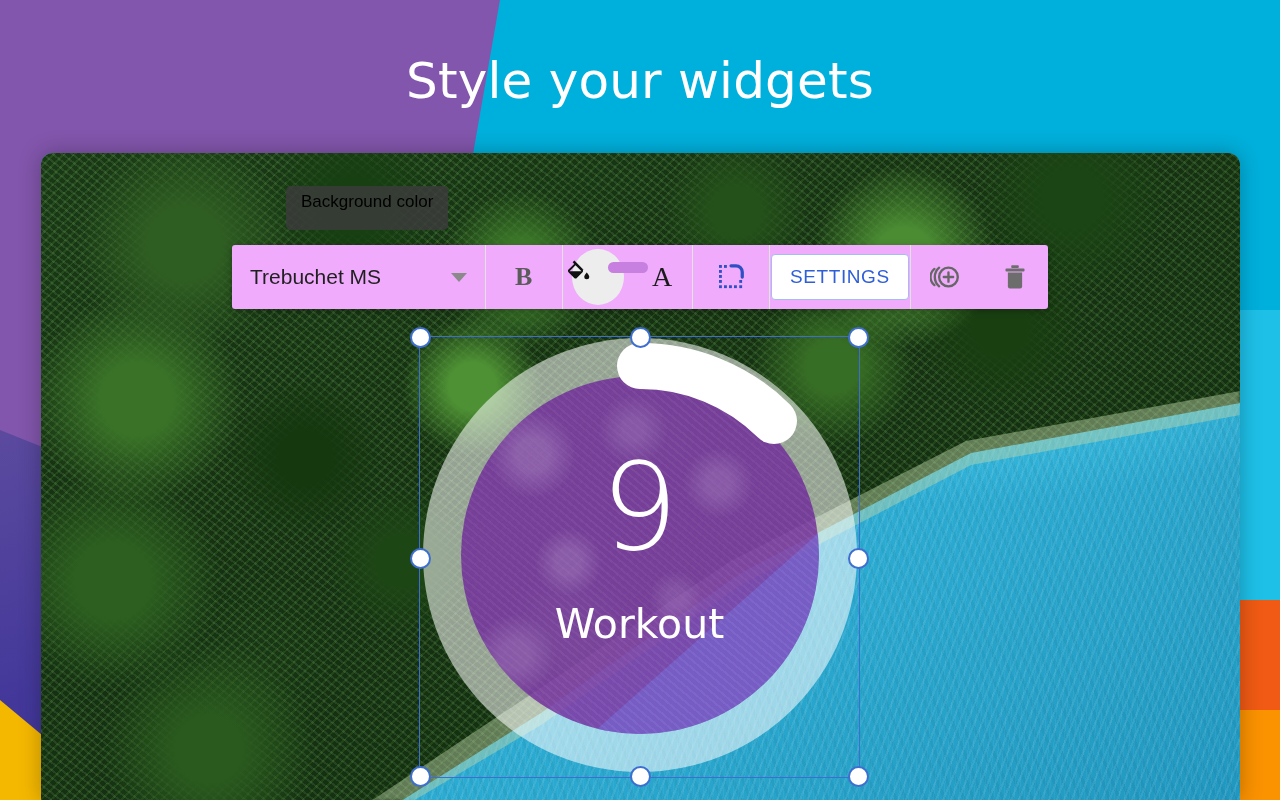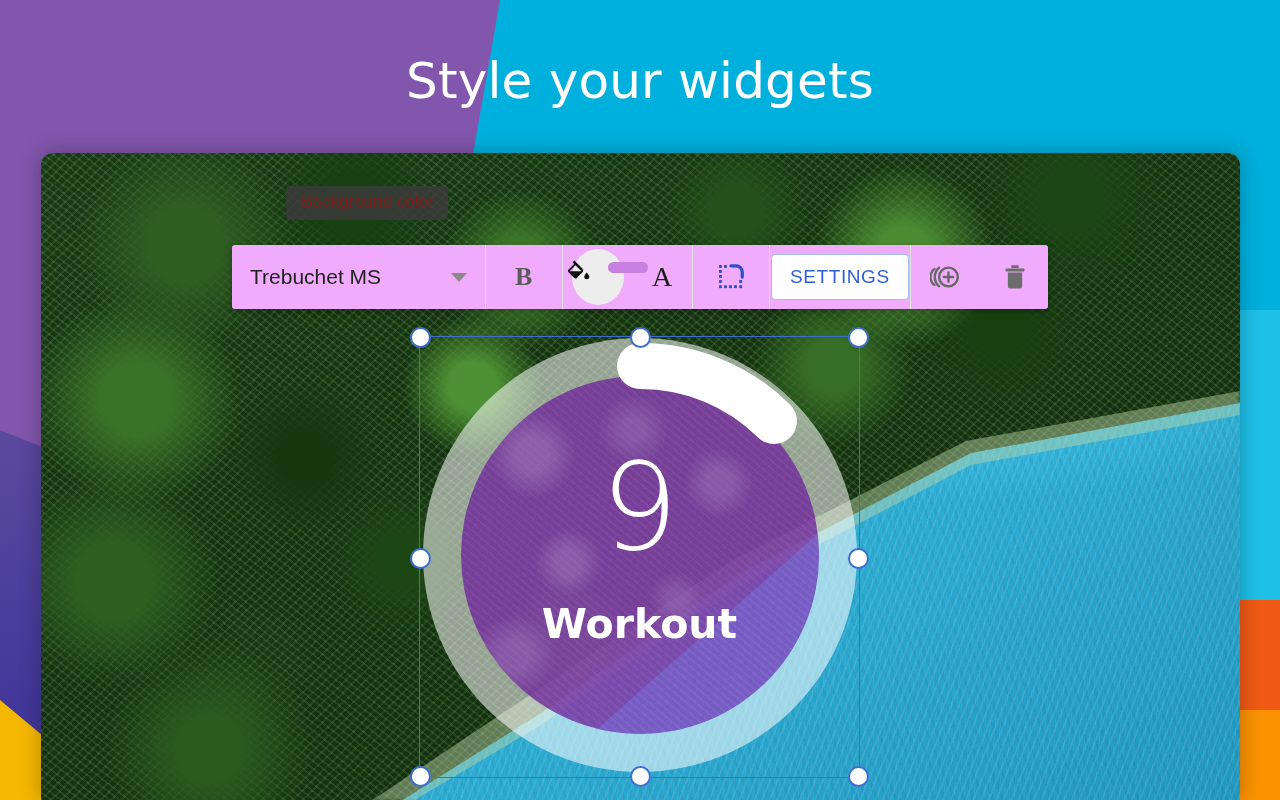--- a/index.html
+++ b/index.html
@@ -100,22 +100,22 @@
     clip-path:polygon(1199px 238px, 1199px 262px, 930px 312px, 700px 432px,
                       500px 572px, 372px 648px, 330px 648px, 480px 548px,
                       690px 408px, 925px 288px);
     background:rgba(190,215,170,.45);
     filter:blur(2px);
   }
 
   
   #tooltip{
     position:absolute;left:486px;top:186px;
-    background:rgba(60,60,60,.82);color:#7f1d1d;
-    border-radius:5px;padding:7px 15px 8px;
+    background:rgba(60,60,60,.82);color:#000000;
+    border-radius:5px;padding:7px 15px 18px;
     font-size:17px;line-height:1.1;white-space:nowrap;
   }
 
   
   #toolbar{
     position:absolute;left:232px;top:245px;width:816px;height:64px;
     background:#f0abfc;border-radius:3px;display:flex;align-items:stretch;
     box-shadow:0 2px 7px rgba(0,0,0,.28);
   }
   .tb-sep{width:1px;background:#e2e2e2;align-self:stretch;margin:0;}
@@ -187,21 +187,21 @@
     filter:blur(6px);
   }
   .w-arc{position:absolute;left:4px;top:2px;width:434px;height:434px;}
   .w-num{
     position:absolute;left:0;top:110px;width:100%;text-align:center;color:#fff;
     font-size:122px;font-weight:300;line-height:1;
     font-family:"DejaVu Sans","Liberation Sans",sans-serif;
   }
   .w-label{
     position:absolute;left:0;top:264px;width:100%;text-align:center;color:#fff;
-    font-size:41px;font-weight:700;
+    font-size:41px;font-weight:400;
     font-family:"DejaVu Sans","Liberation Sans",sans-serif;
   }
 </style>
 </head>
 <body>
 
 <div id="promo-bg">
   <div class="bg-purple-main"></div>
   <div class="bg-purple-dark"></div>
   <div class="bg-yellow"></div>

